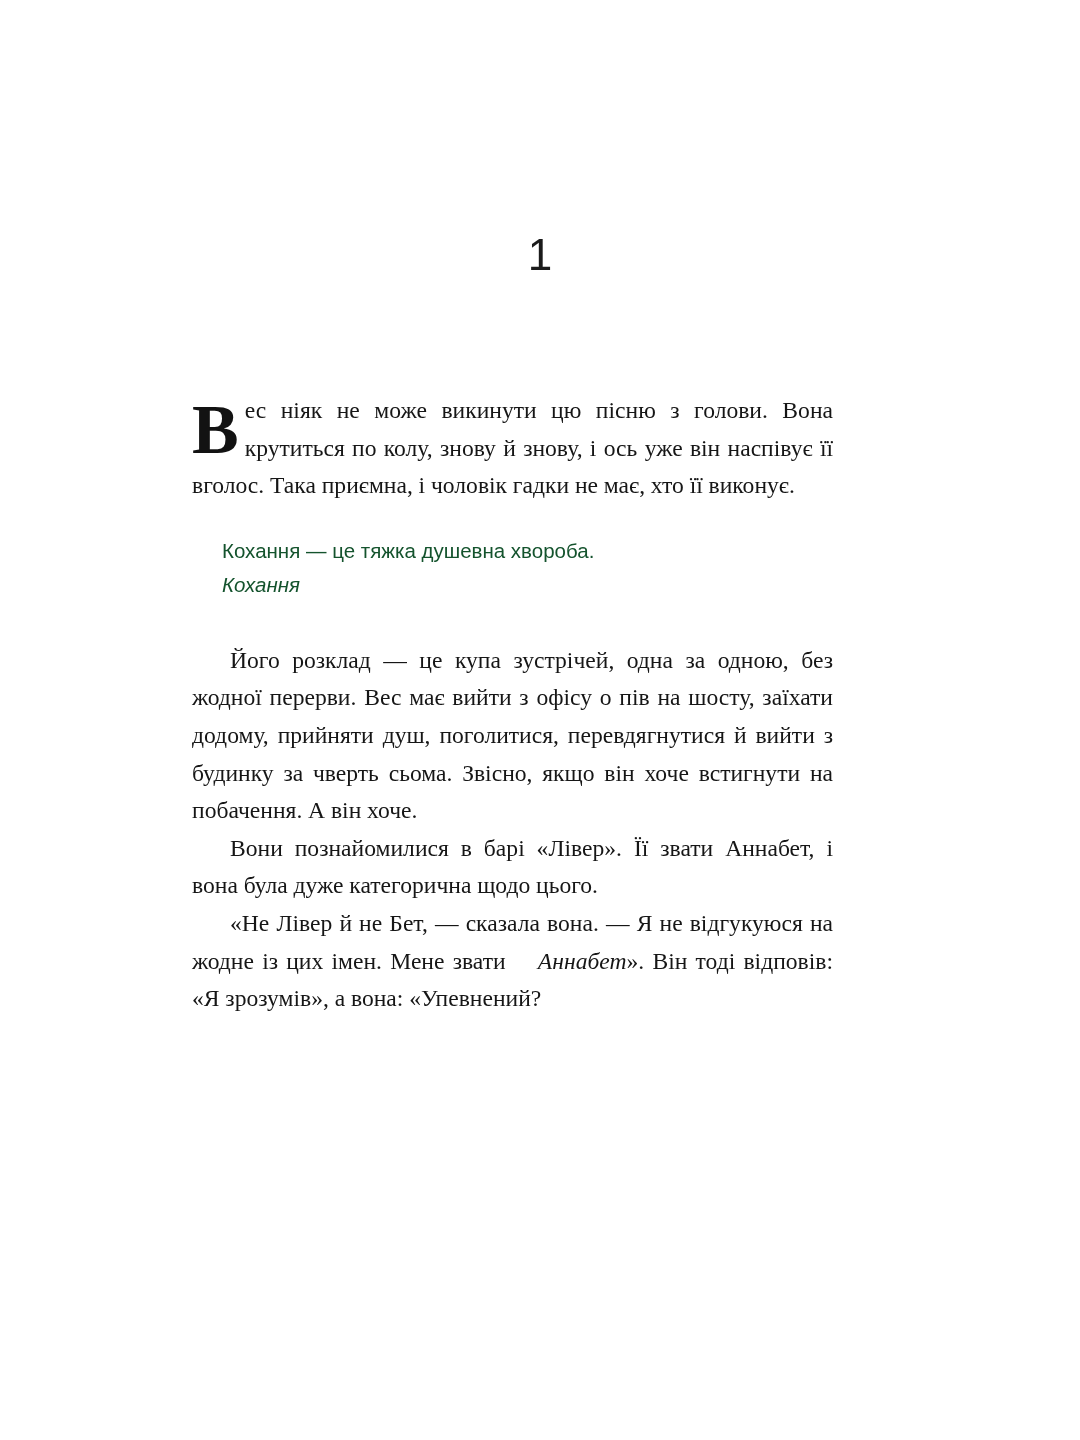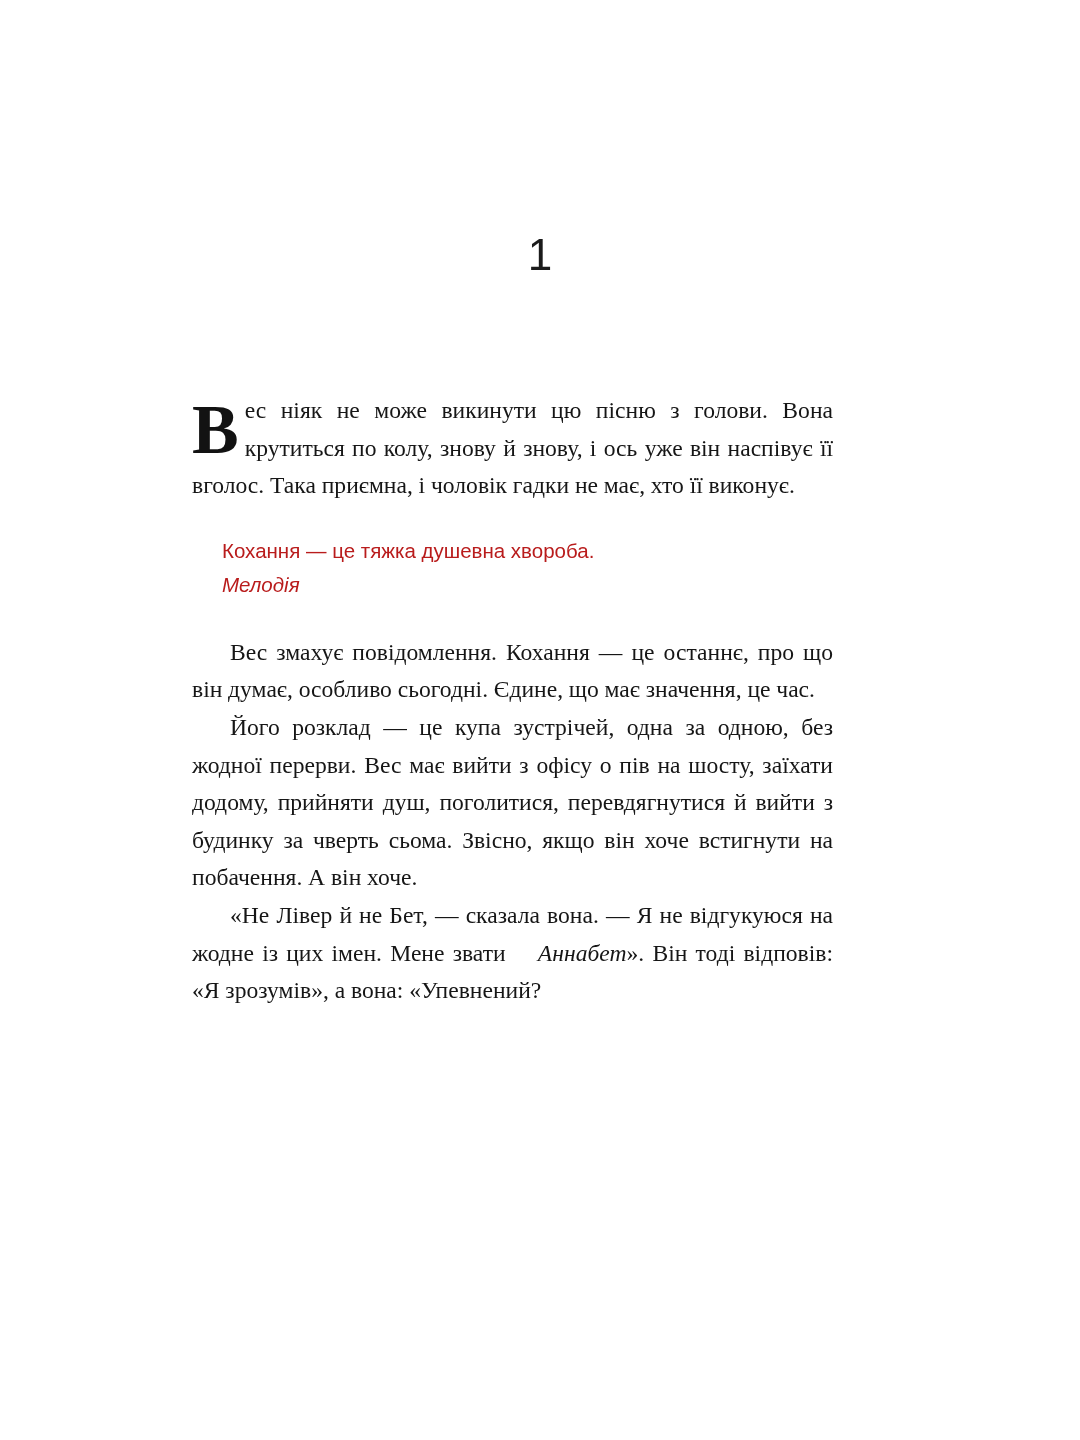--- a/index.html
+++ b/index.html
@@ -71,24 +71,24 @@
     font-weight: 700;
     font-size: 70px;
     line-height: 63px;
     margin: 6px 6px 0 0;
     color: #121212;
     text-indent: 0;
   }
 
   
   .quote-block {
-    margin: 29px 0 32px 0;
+    margin: 29px 0 40px 0;
     padding-left: 30px;
     font-family: "Liberation Sans", "DejaVu Sans", sans-serif;
-    color: #b91c1c;
+    color: #14532d;
   }
 
   .quote-text {
     font-size: 20.5px;
     line-height: 34px;
     font-weight: 400;
     text-align: left;
   }
 
   .quote-attrib {
@@ -108,24 +108,24 @@
 
   <div class="chapter-number">1</div>
 
   <div class="text-column">
 
     <p class="body-para dropcap-para"><span class="dropcap">В</span><span>ес ніяк не може викинути цю пісню з голови. Вона крутиться по колу, знову й знову, і ось уже він наспівує її вголос. Така приємна, і чоловік гадки не має, хто її виконує.</span></p>
 
 
     <div class="quote-block">
       <div class="quote-text">Кохання — це тяжка душевна хвороба.</div>
-      <div class="quote-attrib">Мелодія</div>
+      <div class="quote-attrib">Кохання</div>
     </div>
 
-    <p class="body-para">Вес змахує повідомлення. Кохання — це останнє, про що він думає, особливо сьогодні. Єдине, що має значення, це час.</p>
 
     <p class="body-para">Його розклад — це купа зустрічей, одна за одною, без жодної перерви. Вес має вийти з офісу о пів на шосту, заїхати додому, прийняти душ, поголитися, перевдягнутися й вийти з будинку за чверть сьома. Звісно, якщо він хоче встигнути на побачення. А він хоче.</p>
 
+    <p class="body-para">Вони познайомилися в барі «Лівер». Її звати Аннабет, і вона була дуже категорична щодо цього.</p>
 
     <p class="body-para"><span>«Не Лівер й не Бет, — сказала вона. — Я не відгукуюся на жодне із цих імен. Мене звати </span><em class="it">Аннабет</em><span>». Він тоді відповів: «Я зрозумів», а вона: «Упевнений?</span></p>
 
   </div>
 </div>
 
 </body></html>

